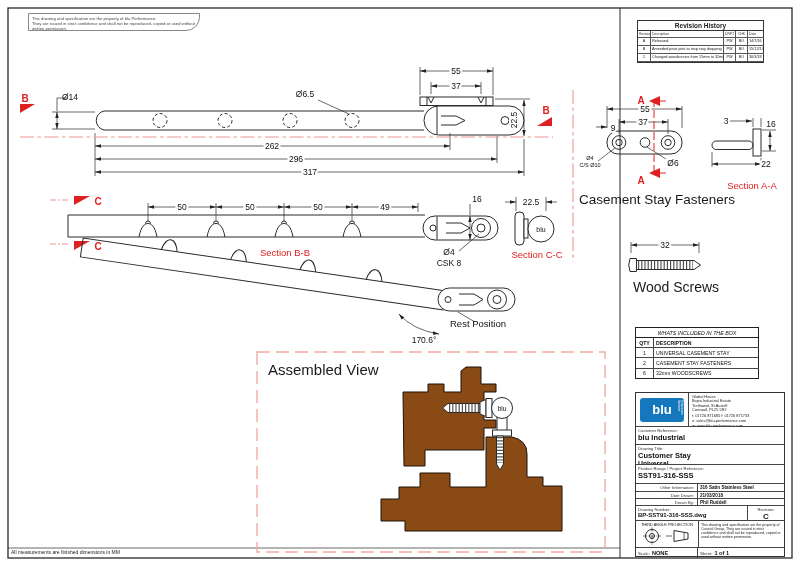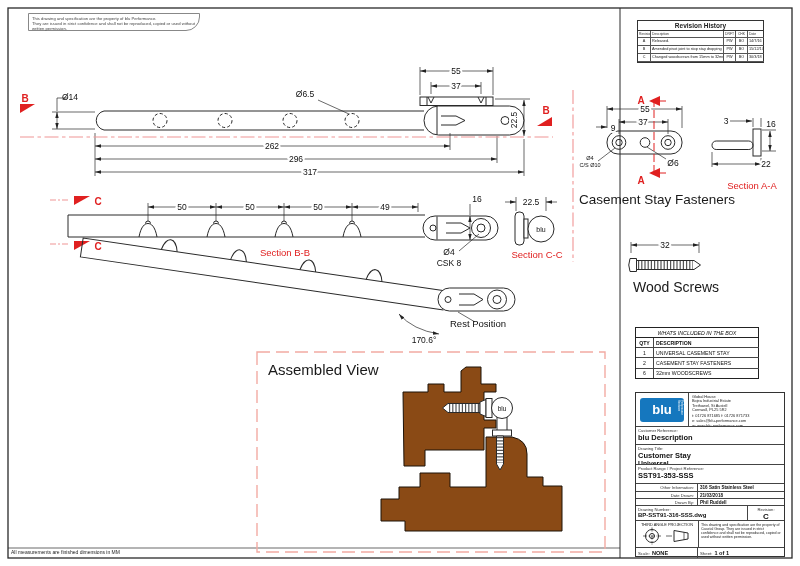--- a/index.html
+++ b/index.html
@@ -343,30 +343,30 @@
       <div>Bojea Industrial Estate</div>
       <div>Trethowel, St Austell</div>
       <div>Cornwall, PL25 5RJ</div>
       <div style="margin-top:1.5px">t: 01726 871685   f: 01726 871733</div>
       <div>e: sales@blu-performance.com</div>
       <div>w: www.blu-performance.com</div>
     </div>
   </div>
   <div class="row" style="height:18px">
     <span class="lbl">Customer Reference:</span>
-    <span class="val">blu Description</span>
+    <span class="val">blu Industrial</span>
   </div>
   <div class="row" style="height:20px">
     <span class="lbl">Drawing Title:</span>
     <span class="val">Customer Stay</span>
     <span class="val" style="font-size:6.8px">Universal</span>
   </div>
   <div class="row" style="height:19px">
     <span class="lbl">Product Range / Project Reference:</span>
-    <span class="val">SST91-353-SSS</span>
+    <span class="val">SST91-316-SSS</span>
   </div>
   <div class="row kv" style="height:8px">
     <span class="k">Other Information:</span>
     <span class="v">316 Satin Stainless Steel</span>
   </div>
   <div class="row kv" style="height:7px">
     <span class="k">Date Drawn:</span>
     <span class="v">21/03/2018</span>
   </div>
   <div class="row kv" style="height:7px">

